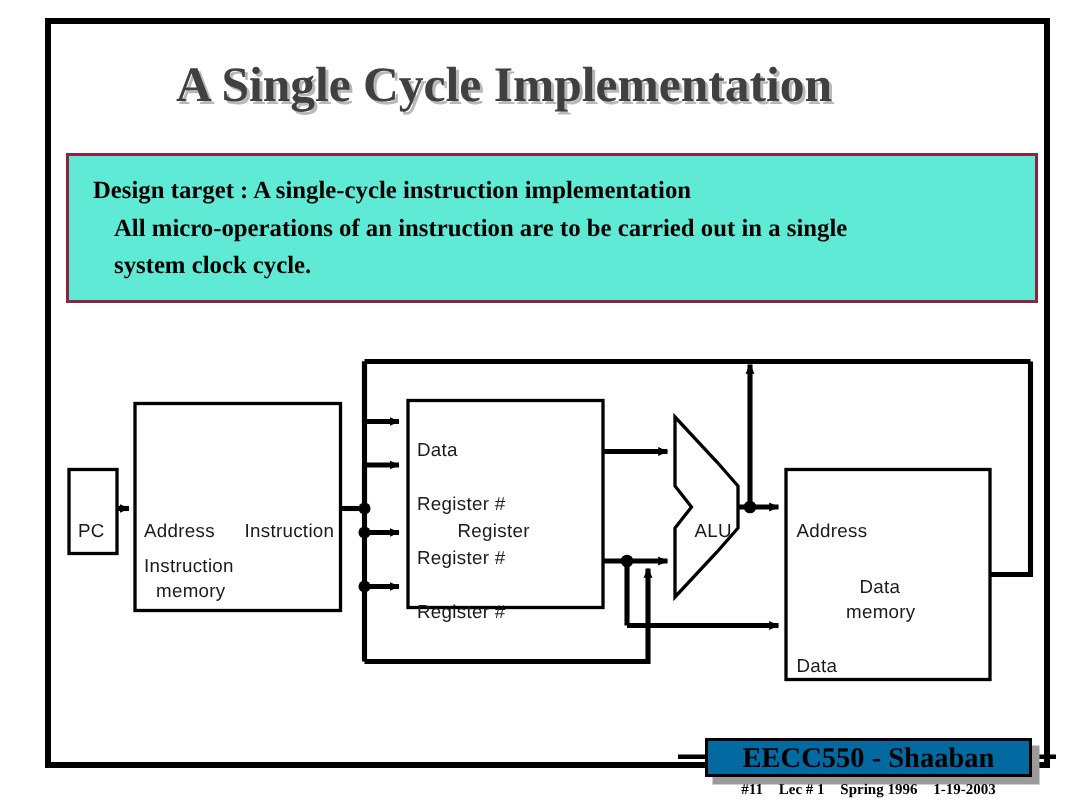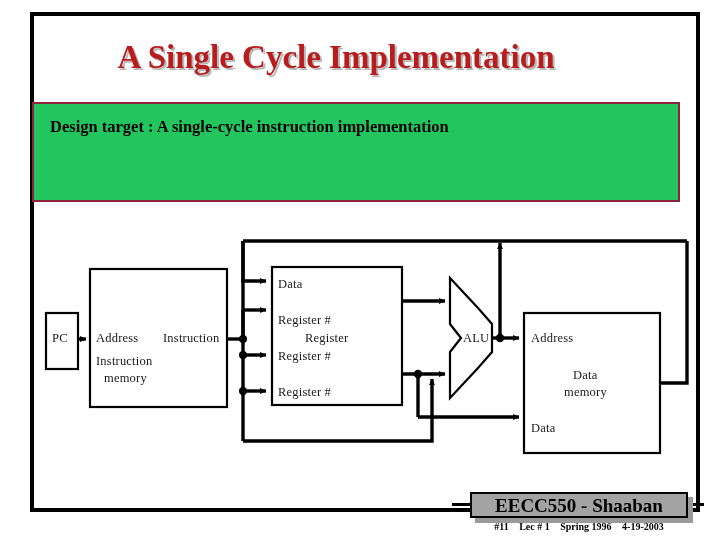--- a/index.html
+++ b/index.html
@@ -31,35 +31,35 @@
   #title {
     position: absolute;
     left: 30px;
     top: 36px;
     width: 612px;
     text-align: center;
     font-family: "Liberation Serif", serif;
     font-weight: bold;
     font-size: 33px;
     line-height: 42px;
-    color: #b91c1c;
+    color: #404040;
     text-shadow: 2px 2px 0 #b8b8b8;
     white-space: nowrap;
   }
 
   
   #textbox {
     position: absolute;
-    left: 32px;
+    left: 44px;
     top: 102px;
     width: 648px;
     height: 100px;
     border: 2px solid #8e2340;
     box-sizing: border-box;
-    background: #22c55e;
+    background: #5eead4;
   }
   #textbox .lines {
     position: absolute;
     left: 16px;
     top: 10px;
     right: 6px;
     font-family: "Liberation Serif", serif;
     font-weight: bold;
     font-size: 16.5px;
     line-height: 25px;
@@ -70,35 +70,36 @@
   
   #diagram {
     position: absolute;
     left: 0;
     top: 0;
     width: 720px;
     height: 540px;
   }
   .dlabel {
     position: absolute;
-    font-family: Liberation Serif, serif;
+    font-family: Liberation Sans, sans-serif;
     font-size: 12.5px;
     color: #1a1a1a;
     white-space: nowrap;
     letter-spacing: 0.2px;
+    margin-top: 16px;
   }
 
   
   #footer-bar {
     position: absolute;
     left: 470px;
     top: 492px;
     width: 218px;
     height: 26px;
-    background: #a3a3a3;
+    background: #0369a1;
     border: 2px solid #000000;
     box-sizing: border-box;
     box-shadow: 5px 5px 0 #9a9a9a;
   }
   #footer-bar .ftext {
     position: absolute;
     left: 0;
     top: 1px;
     width: 100%;
     text-align: center;
@@ -145,20 +146,22 @@
 
 <div id="slide">
 
   <div id="frame"></div>
 
   <div id="title">A Single Cycle Implementation</div>
 
   <div id="textbox">
     <div class="lines">
       <div class="l1">Design target :  A single-cycle instruction implementation</div>
+      <div class="l2">All micro-operations of an instruction are to be carried out in a single</div>
+      <div class="l3">system clock cycle.</div>
     </div>
   </div>
 
   <svg id="diagram" viewBox="0 0 720 540">
     <defs>
       <marker id="ahead" markerWidth="7" markerHeight="7" refX="6.2" refY="3.2" orient="auto" markerUnits="userSpaceOnUse">
         <path d="M0,0.2 L6.6,3.2 L0,6.2 z" fill="#000000"></path>
       </marker>
     </defs>
 
@@ -229,16 +232,16 @@
 
   <div id="footer-rule-left"></div>
   <div id="footer-rule-right"></div>
   <div id="footer-bar">
     <div class="ftext">EECC550 - Shaaban</div>
   </div>
   <div id="footer-sub">
     <span>#11</span>
     <span>Lec # 1</span>
     <span>Spring 1996</span>
-    <span>4-19-2003</span>
+    <span>1-19-2003</span>
   </div>
 
 </div>
 
 </body></html>

